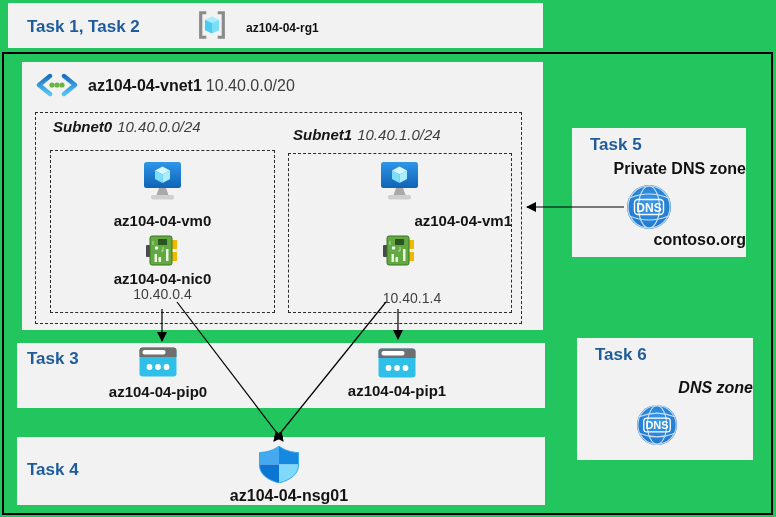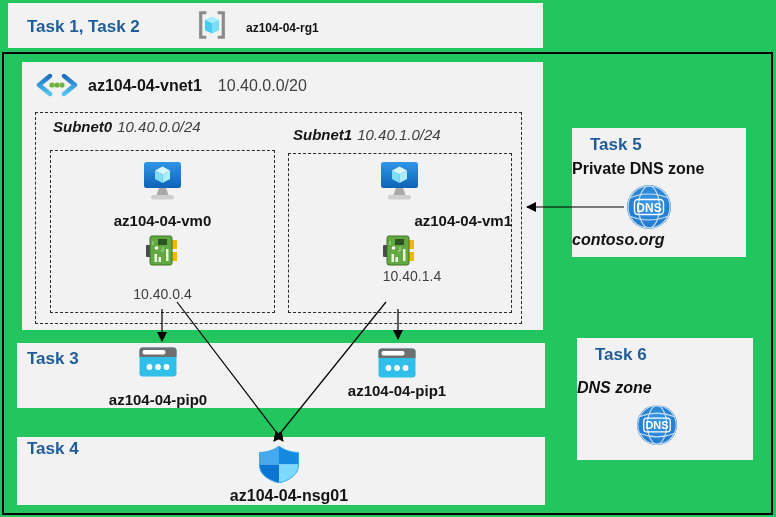--- a/index.html
+++ b/index.html
@@ -6,26 +6,26 @@
   .canvas{position:relative;width:776px;height:517px;background:#22c55e;overflow:hidden;
           font-family:"Liberation Sans",sans-serif;color:#1a1a1a;}
   .abs{position:absolute;}
   .panel{position:absolute;background:#f2f2f2;}
   .outer-box{position:absolute;border:2px solid #000;box-sizing:border-box;background:transparent;}
   .dashed{position:absolute;border:1px dashed #2b2b2b;box-sizing:border-box;}
   .tlabel{position:absolute;font-size:17px;font-weight:700;color:#1f5c99;line-height:1;}
   .bname{font-weight:700;color:#151515;}
   .muted{color:#3f3f3f;font-weight:400;}
   .vnet-header{position:absolute;font-size:16px;line-height:20px;white-space:nowrap;}
-  .vnet-header .muted{margin-left:16px;}
+  .vnet-header .muted{margin-left:4px;}
   .subnet-label{position:absolute;font-size:15px;line-height:18px;white-space:nowrap;font-style:italic;}
   .subnet-label .muted{margin-left:5px;}
   .node-label{position:absolute;font-size:15px;font-weight:700;text-align:center;line-height:17px;color:#141414;}
   .ip-label{position:absolute;font-size:14px;font-weight:400;text-align:center;color:#3f3f3f;line-height:16px;}
-  .big-label{position:absolute;font-size:16px;font-weight:700;text-align:left;color:#111;line-height:18px;}
+  .big-label{position:absolute;font-size:16px;font-weight:700;text-align:right;color:#111;line-height:18px;}
   .rg-name{position:absolute;font-size:12px;font-weight:700;color:#111;line-height:18px;}
   svg{display:block;}
   .arrows{position:absolute;left:0;top:0;pointer-events:none;z-index:10;}
 </style>
 </head>
 <body>
 
 <div class="canvas">
 
   <div class="panel" style="left:8px;top:3px;width:535px;height:45px;"></div>
@@ -127,63 +127,64 @@
     </defs>
   </svg>
 
   <svg class="abs" style="left:144px;top:162px;" width="37" height="40" viewBox="0 0 37 40">
       <use href="#vm-sym"></use>
     </svg>
   <div class="node-label" style="left:50px;top:212px;width:225px;">az104-04-vm0</div>
   <svg class="abs" style="left:146px;top:235px;" width="32" height="31" viewBox="0 0 32 31">
       <use href="#nic-sym"></use>
     </svg>
+  <div class="node-label" style="left:50px;top:270px;width:225px;">az104-04-nic0</div>
   <div class="ip-label" style="left:50px;top:286px;width:225px;">10.40.0.4</div>
 
   <svg class="abs" style="left:381px;top:162px;" width="37" height="40" viewBox="0 0 37 40">
       <use href="#vm-sym"></use>
     </svg>
   <div class="node-label" style="left:288px;top:212px;width:224px;text-align:right;">az104-04-vm1</div>
   <svg class="abs" style="left:383px;top:235px;" width="32" height="31" viewBox="0 0 32 31">
       <use href="#nic-sym"></use>
     </svg>
-  <div class="ip-label" style="left:288px;top:268px;width:248px;">10.40.1.4</div>
+  <div class="ip-label" style="left:288px;top:290px;width:248px;">10.40.1.4</div>
 
   <div class="panel" style="left:17px;top:343px;width:528px;height:65px;"></div>
   <div class="tlabel" style="left:27px;top:350px;">Task 3</div>
   <svg class="abs" style="left:139px;top:347px;" width="38" height="30" viewBox="0 0 38 30">
       <use href="#pip-sym"></use>
     </svg>
-  <div class="node-label" style="left:78px;top:383px;width:160px;margin-top:8px;">az104-04-pip0</div>
+  <div class="node-label" style="left:78px;top:383px;width:160px;">az104-04-pip0</div>
   <svg class="abs" style="left:378px;top:348px;" width="38" height="30" viewBox="0 0 38 30">
       <use href="#pip-sym"></use>
     </svg>
   <div class="node-label" style="left:317px;top:382px;width:160px;">az104-04-pip1</div>
 
   <div class="panel" style="left:17px;top:437px;width:528px;height:68px;"></div>
-  <div class="tlabel" style="left:27px;top:440px;">Task 4</div>
+  <div class="tlabel" style="left:27px;top:461px;">Task 4</div>
   <svg class="abs" style="left:259px;top:446px;" width="40" height="37" viewBox="0 0 40 37">
     <g clip-path="url(#shieldClip)">
       <rect x="0" y="0" width="20" height="18.5" fill="#44a9ee"></rect>
       <rect x="20" y="0" width="20" height="18.5" fill="#1588e0"></rect>
       <rect x="0" y="18.5" width="20" height="18.5" fill="#0c74d2"></rect>
       <rect x="20" y="18.5" width="20" height="18.5" fill="#7ed9fa"></rect>
     </g>
     <path d="M20,0 C15,4.2 7,6.5 0.5,6.5 L0.5,19 C0.5,28 8,33.8 20,37 C32,33.8 39.5,28 39.5,19 L39.5,6.5 C33,6.5 25,4.2 20,0 Z" fill="none" stroke="#37a9ee" stroke-width="1"></path>
   </svg>
   <div class="node-label" style="left:209px;top:487px;width:160px;font-size:16px;">az104-04-nsg01</div>
 
   <div class="panel" style="left:572px;top:128px;width:174px;height:129px;"></div>
   <div class="tlabel" style="left:590px;top:136px;">Task 5</div>
   <div class="big-label" style="left:572px;top:160px;width:174px;">Private DNS zone</div>
   <svg class="abs" style="left:626px;top:184px;" width="46" height="46" viewBox="0 0 46 46">
     <use href="#dns-sym"></use>
     <text x="23" y="27.5" text-anchor="middle" font-size="12" font-weight="700" fill="#ffffff" font-family="Liberation Sans, sans-serif">DNS</text>
   </svg>
-  <div class="big-label" style="left:572px;top:231px;width:174px;font-style:italic;">contoso.org</div>
+  <div class="big-label" style="left:572px;top:231px;width:174px;">contoso.org</div>
 
   <div class="panel" style="left:577px;top:338px;width:176px;height:122px;"></div>
   <div class="tlabel" style="left:595px;top:346px;">Task 6</div>
   <div class="big-label" style="left:577px;top:379px;width:176px;font-style:italic;">DNS zone</div>
   <svg class="abs" style="left:636px;top:404px;" width="42" height="42" viewBox="0 0 46 46">
     <use href="#dns-sym"></use>
     <text x="23" y="27.5" text-anchor="middle" font-size="12" font-weight="700" fill="#ffffff" font-family="Liberation Sans, sans-serif">DNS</text>
   </svg>
 
   <svg class="arrows" width="776" height="517" viewBox="0 0 776 517">

